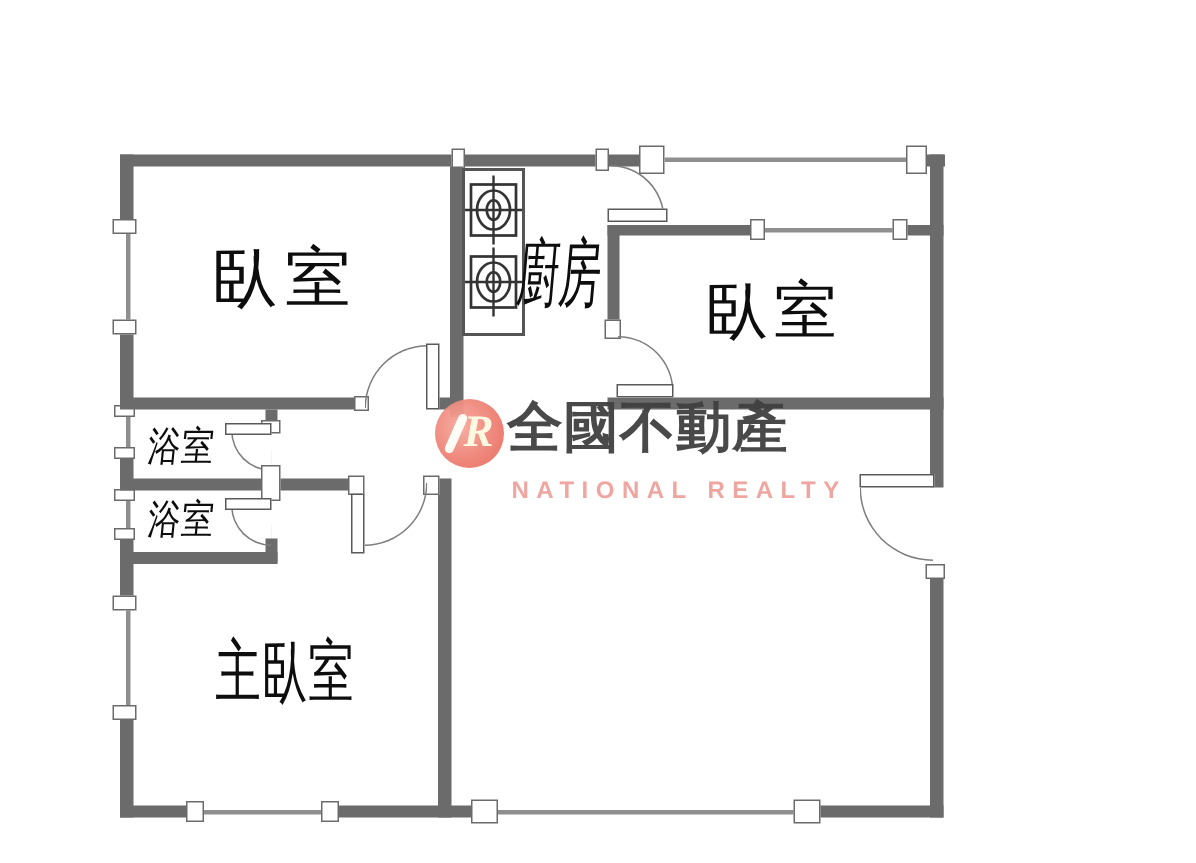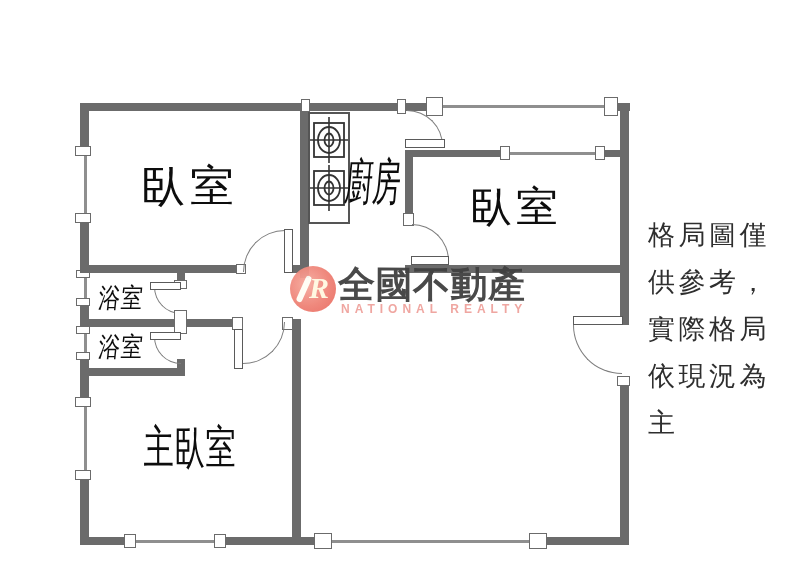--- a/index.html
+++ b/index.html
@@ -27,21 +27,21 @@
   .lbl-bath{font-size:27px;letter-spacing:1px;transform:translate(-50%,-50%) scaleX(0.8) skewX(-7deg);}
   .watermark{position:absolute;left:0;top:0;width:797px;height:575px;pointer-events:none;opacity:0.95;}
   .wm-circle{position:absolute;left:290px;top:266px;width:46px;height:46px;border-radius:50%;
     background:radial-gradient(circle at 38% 40%,#f6ab9f 0%,#ef8276 55%,#e96a5e 100%);}
   .wm-slash{position:absolute;left:11px;top:9px;width:6px;height:28px;background:#fffdf5;
     transform:rotate(24deg);border-radius:3px;}
   .wm-r{position:absolute;left:19px;top:7px;font-family:"Liberation Serif","DejaVu Serif",serif;
     font-style:italic;font-weight:bold;font-size:30px;color:#fff8e0;line-height:1;}
   .wm-brand{position:absolute;left:338px;top:266px;font-size:37px;font-weight:bold;
     color:#404040;line-height:1;letter-spacing:0.5px;}
-  .wm-brand-en{position:absolute;left:341px;top:303px;font-size:12px;font-weight:bold;
+  .wm-brand-en{position:absolute;left:341px;top:320px;font-size:16px;font-weight:bold;
     color:#efa29c;letter-spacing:5px;line-height:1;}
   .disclaimer{position:absolute;left:648px;top:212px;color:#2e2e2e;}
   .disc-line{font-size:27px;line-height:47px;letter-spacing:3.5px;font-weight:500;white-space:nowrap;}
 </style>
 </head>
 <body>
 
 <div class="canvas">
 
   <div class="wall" style="left:80px;top:103px;width:352px;height:8px;"></div>
@@ -152,21 +152,14 @@
 
   <div class="watermark">
     <div class="wm-circle">
       <div class="wm-slash"></div>
       <div class="wm-r">R</div>
     </div>
     <div class="wm-brand">全國不動產</div>
     <div class="wm-brand-en">NATIONAL REALTY</div>
   </div>
 
-  <div class="disclaimer">
-    <div class="disc-line">格局圖僅</div>
-    <div class="disc-line">供參考，</div>
-    <div class="disc-line">實際格局</div>
-    <div class="disc-line">依現況為</div>
-    <div class="disc-line">主</div>
-  </div>
 
 </div>
 
 </body></html>

